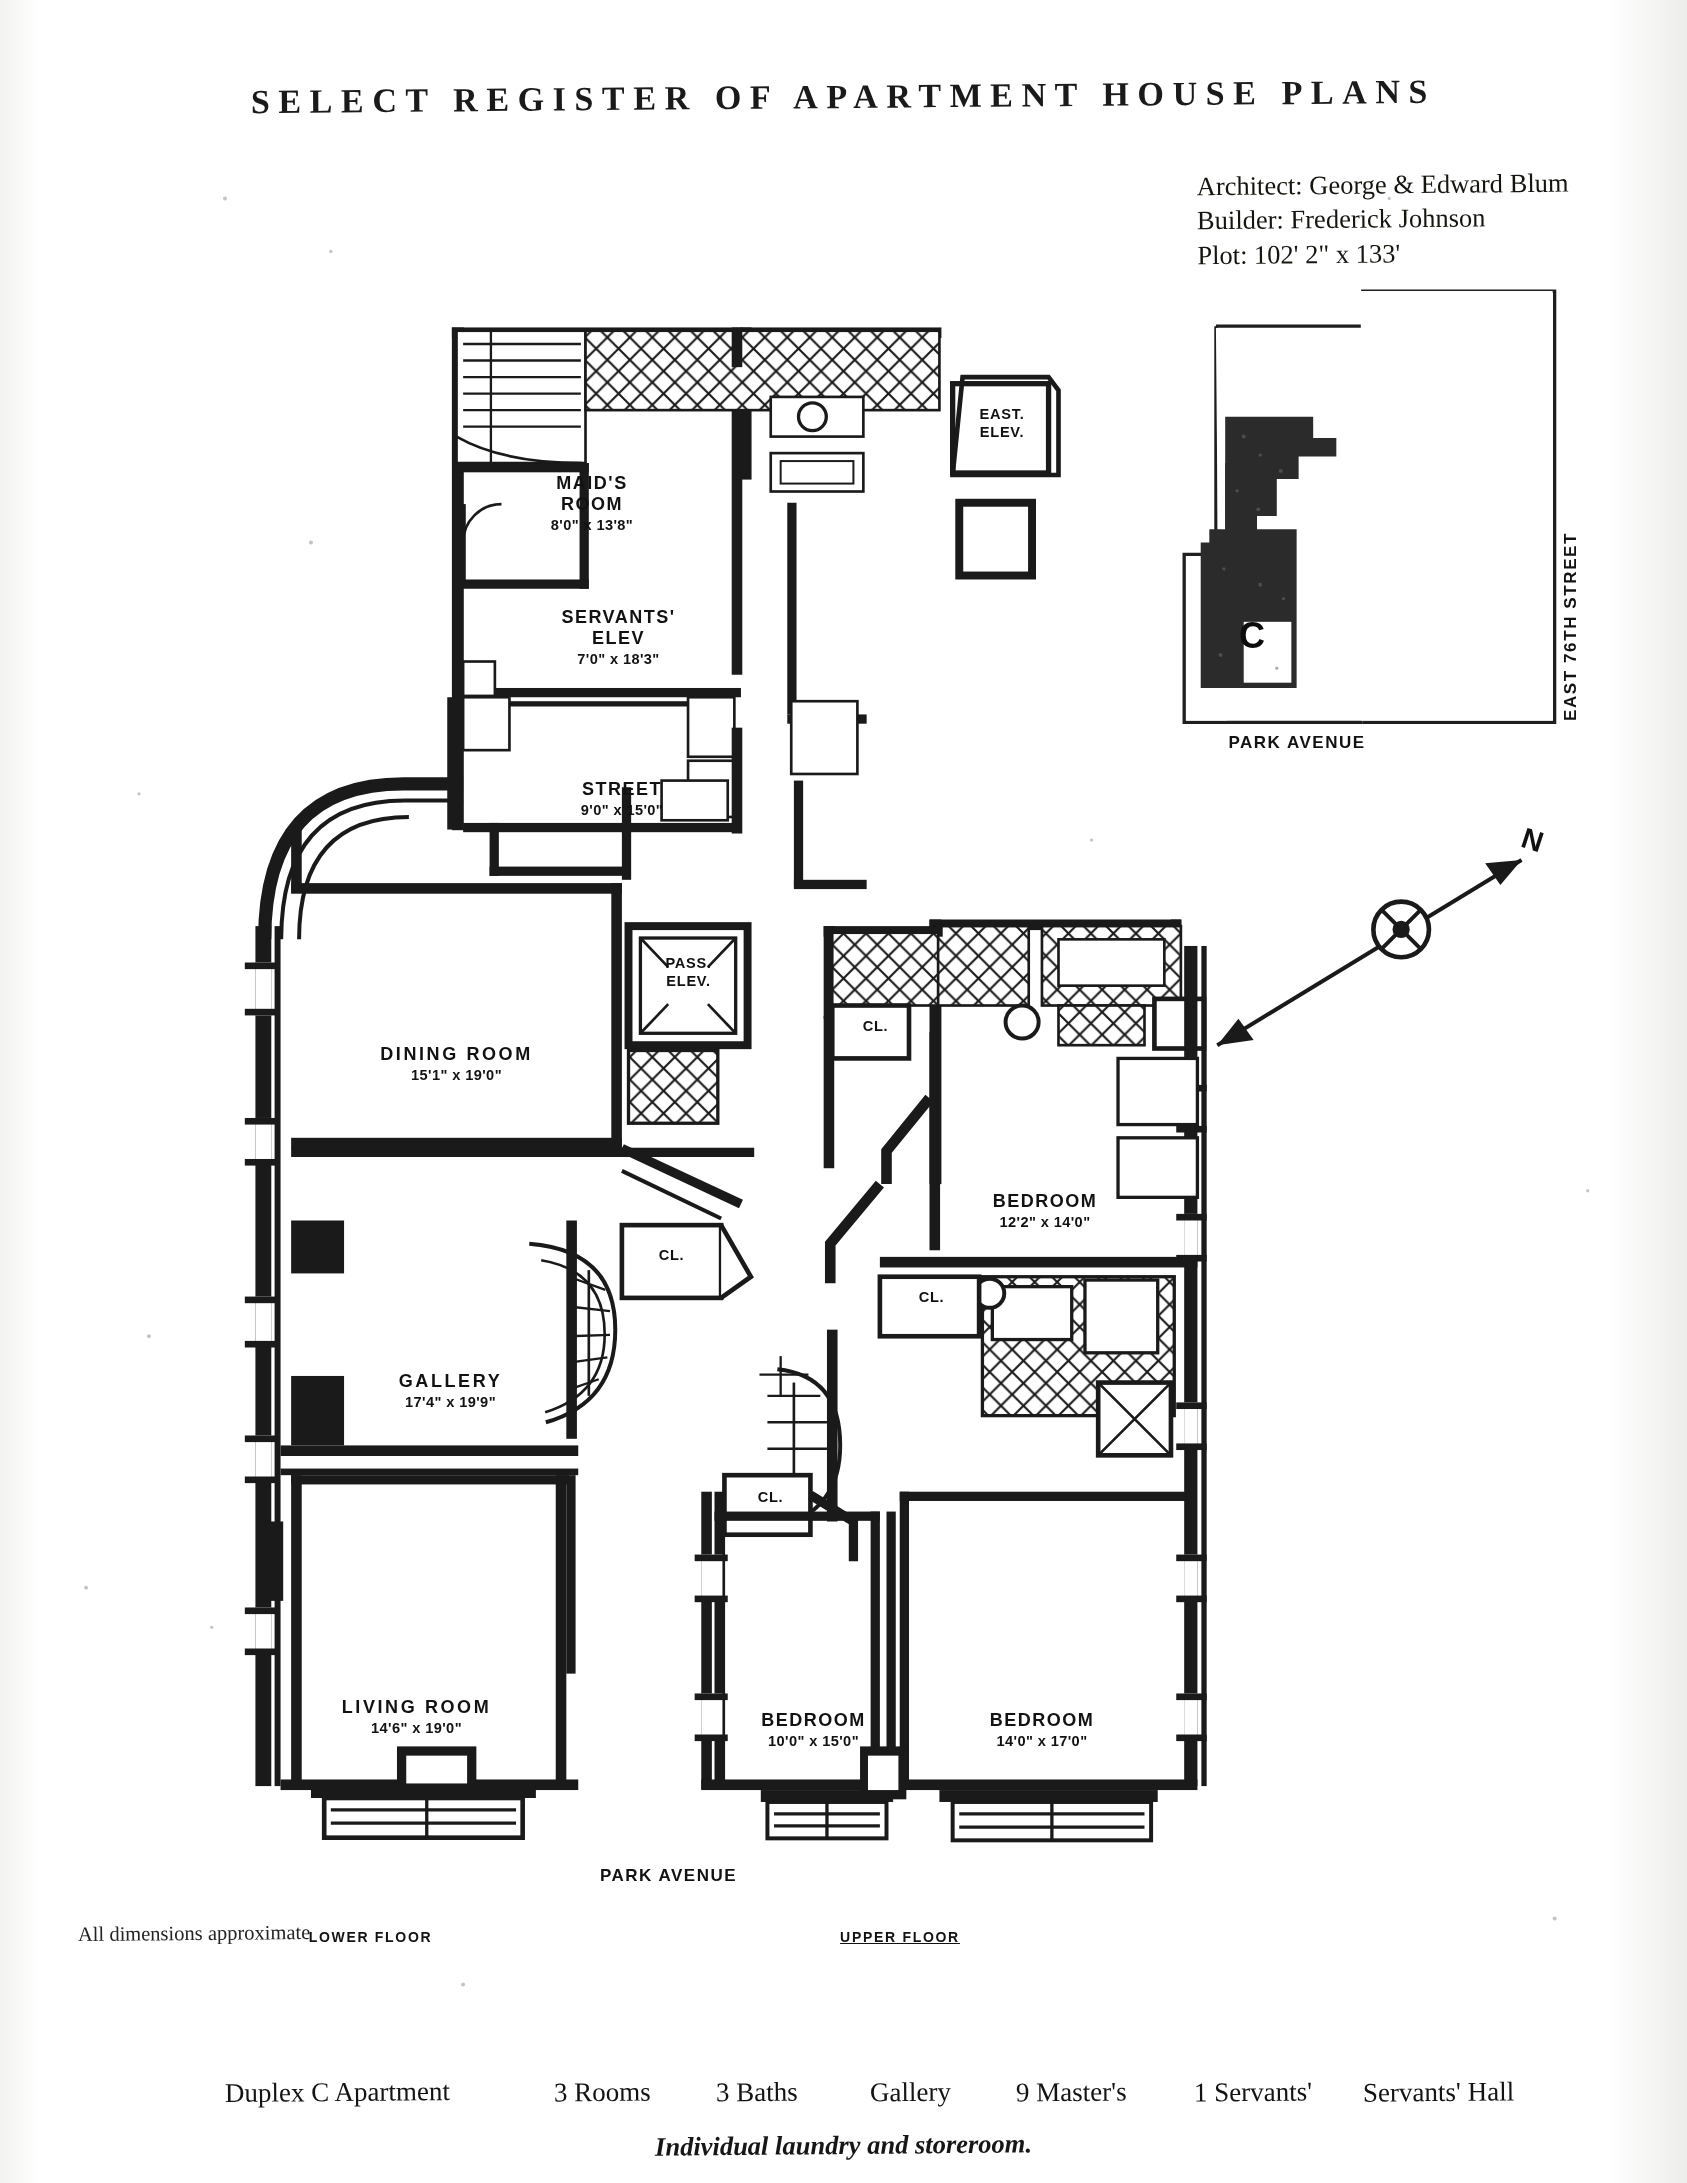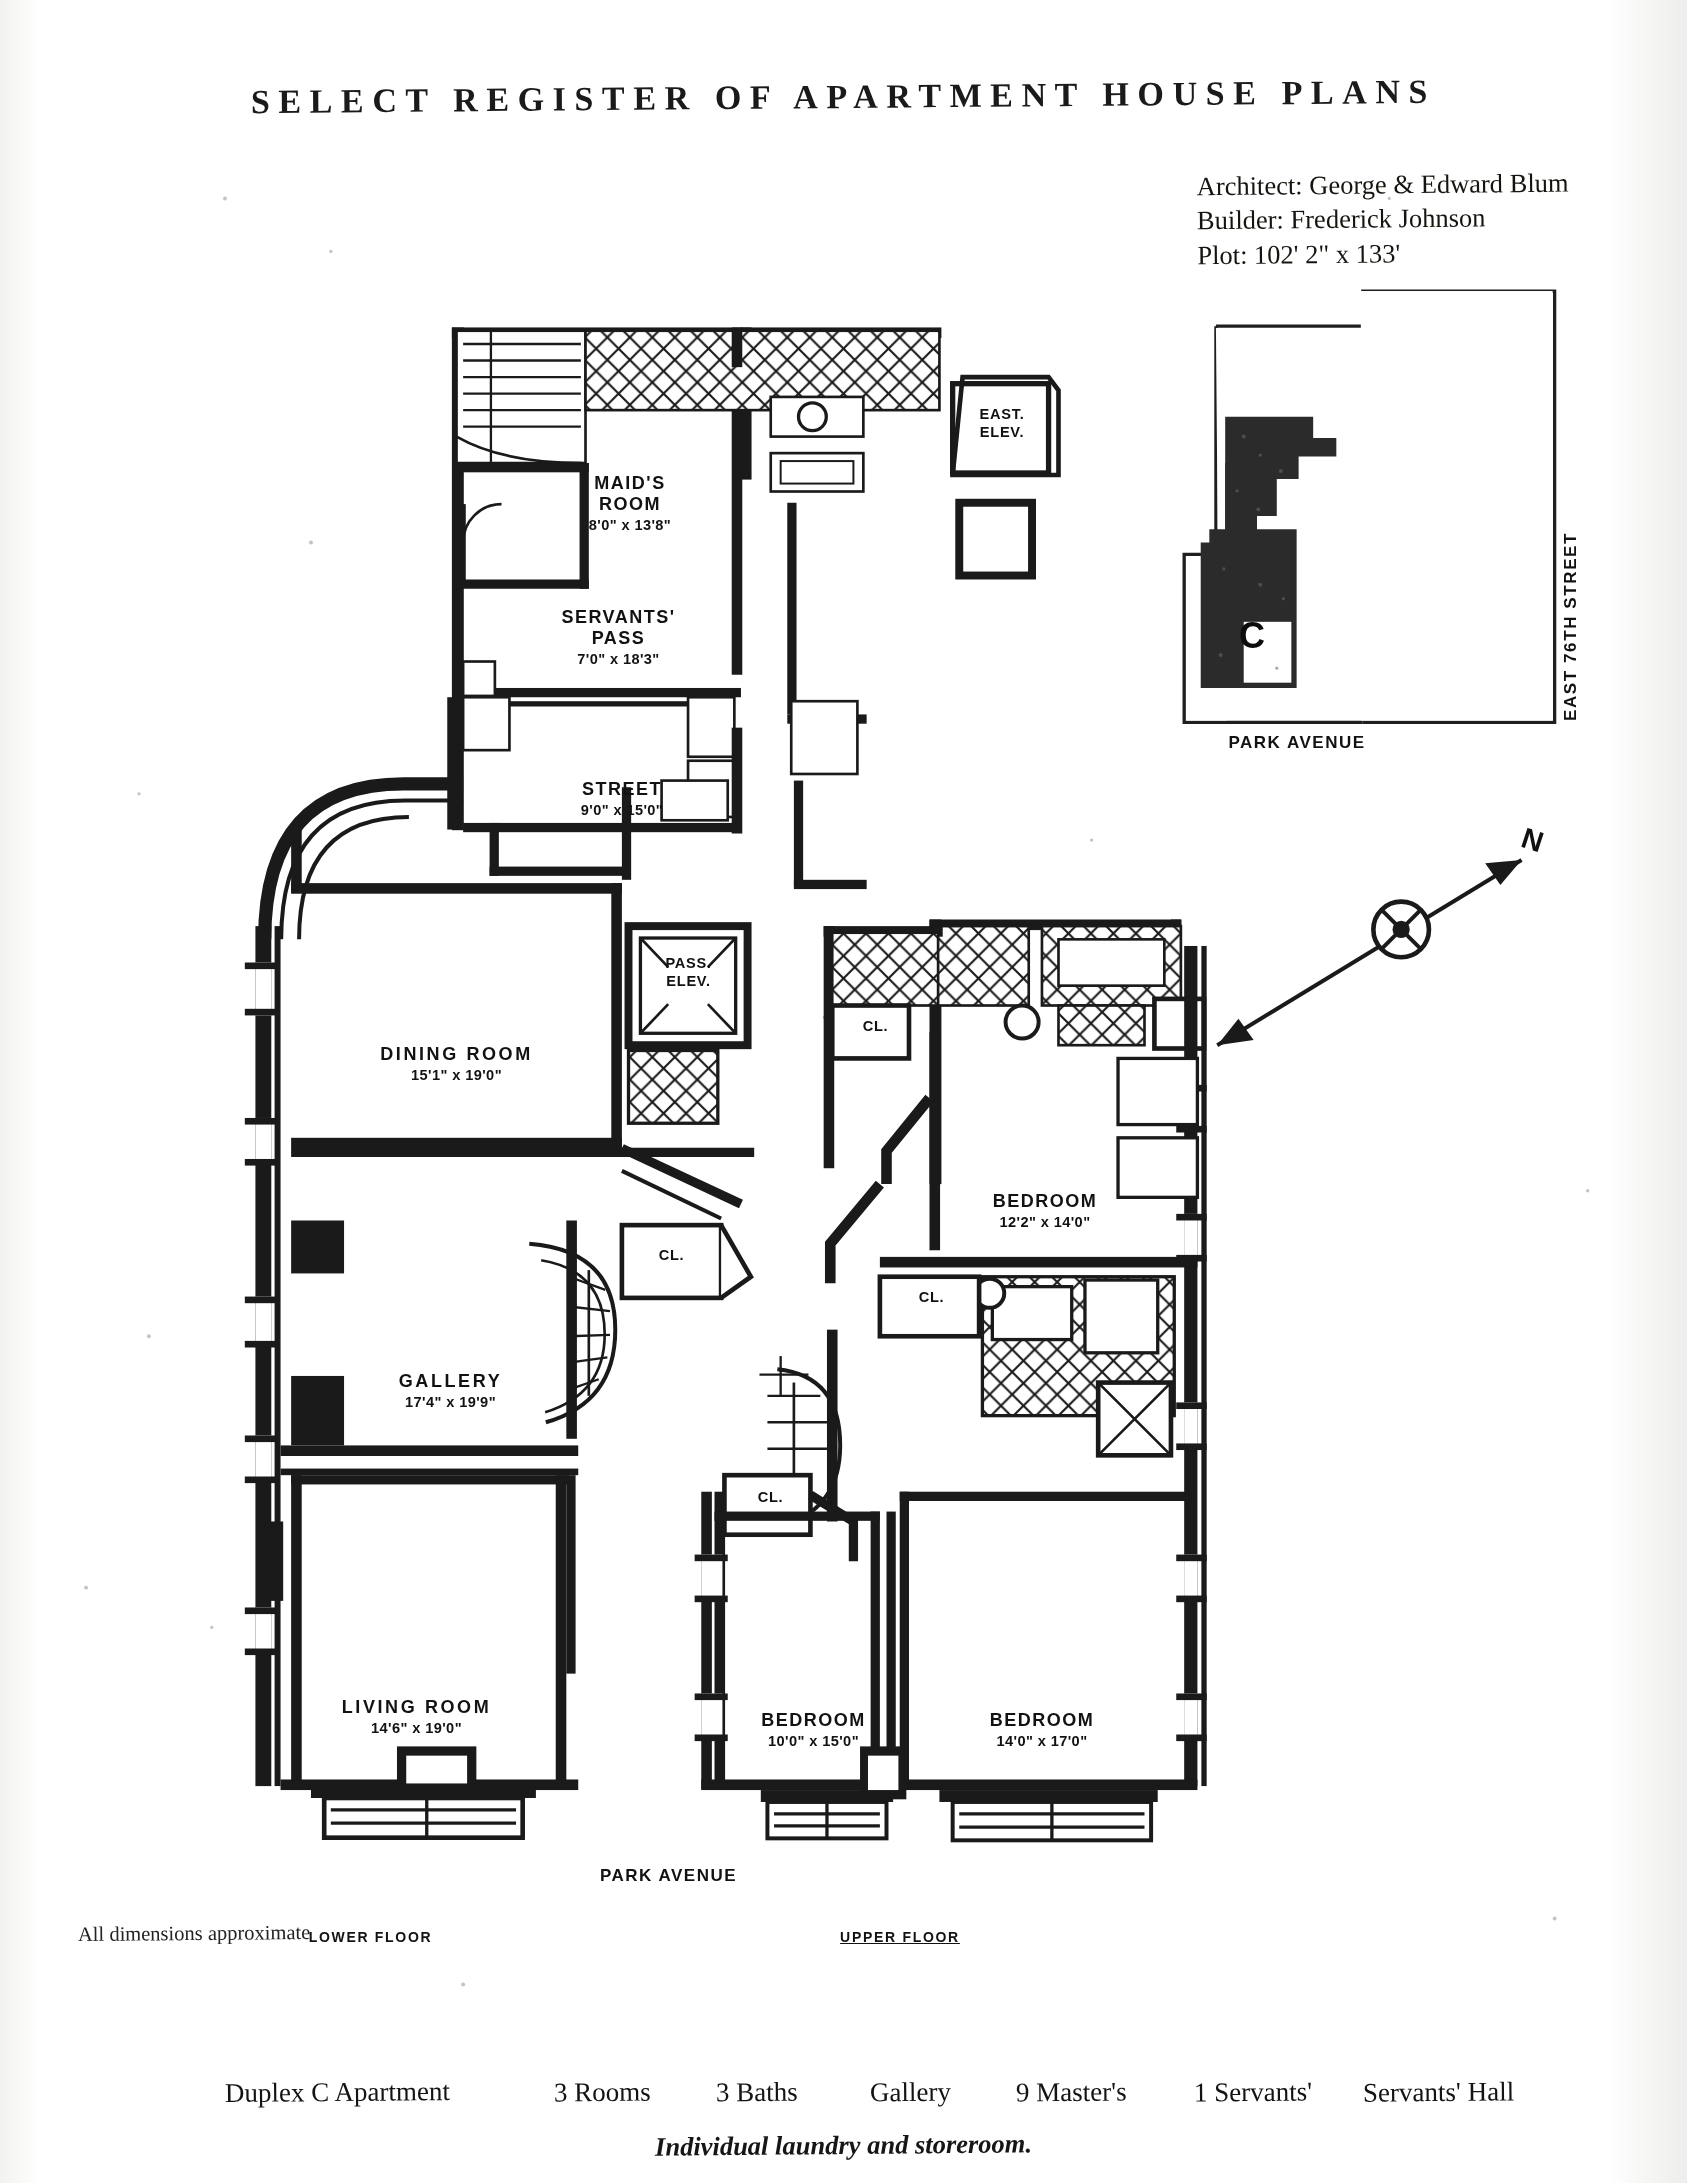--- a/index.html
+++ b/index.html
@@ -442,29 +442,29 @@
     <div>Builder: Frederick Johnson</div>
     <div>Plot: 102' 2" x 133'</div>
   </div>
 
   <div class="keyC" style="left:1239px;top:615px;">C</div>
   <div class="vstreet" style="left:1561px;top:721px;">EAST 76TH STREET</div>
   <div class="street-cap" style="left:1191px;top:733px;width:212px;">PARK AVENUE</div>
 
   <div style="position:absolute;left:1522px;top:824px;font-family:'Liberation Sans',sans-serif;font-weight:700;font-size:29px;color:#111;transform:rotate(18deg);">N</div>
 
-  <div class="plan-label" style="left:544px;top:473px;width:172px;">
+  <div class="plan-label" style="left:506px;top:473px;width:172px;">
     <span class="nm">MAID'S</span>
     <span class="nm">ROOM</span>
     <span class="dim">8'0" x 13'8"</span>
   </div>
 
   <div class="plan-label" style="left:529px;top:607px;width:179px;">
     <span class="nm">SERVANTS'</span>
-    <span class="nm">PASS</span>
+    <span class="nm">ELEV</span>
     <span class="dim">7'0" x 18'3"</span>
   </div>
 
   <div class="plan-label" style="left:536px;top:779px;width:172px;">
     <span class="nm">STREET</span>
     <span class="dim">9'0" x 15'0"</span>
   </div>
 
   <div class="plan-label" style="left:324px;top:1044px;width:265px;">
     <span class="nm wide">DINING  ROOM</span>

